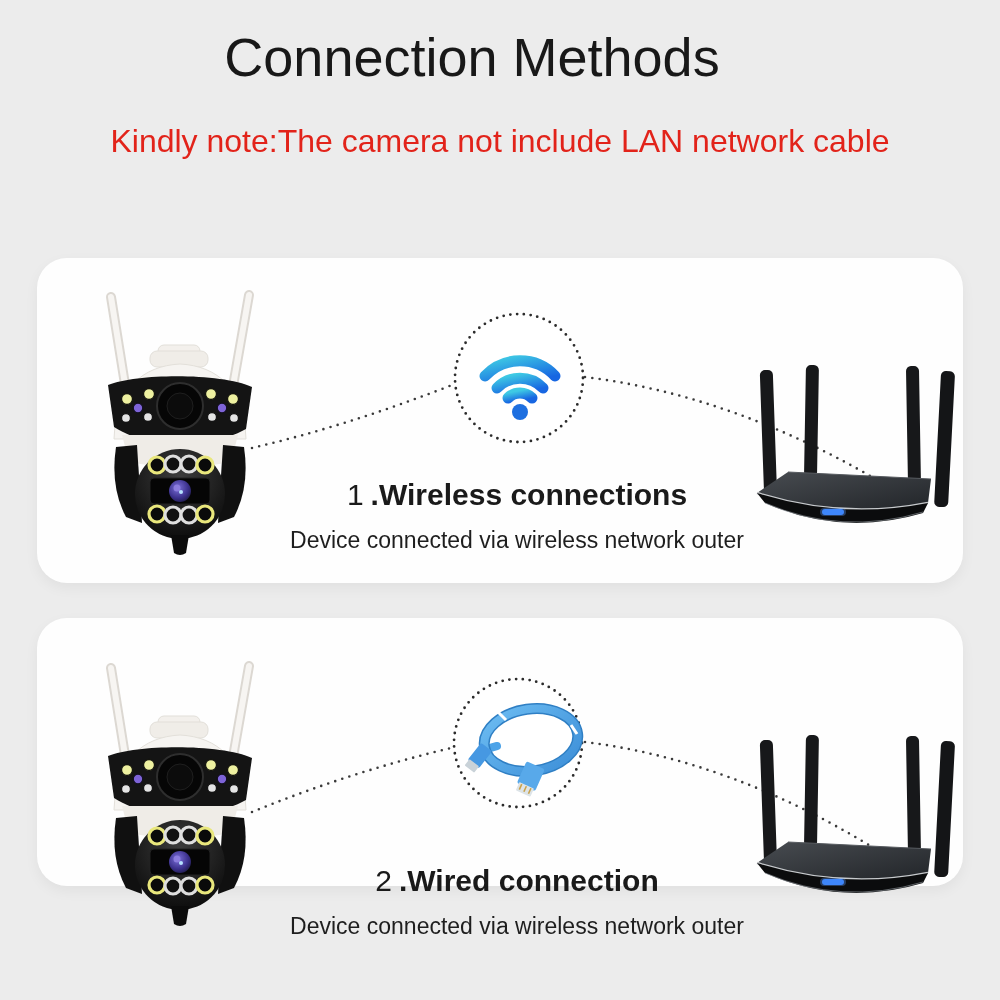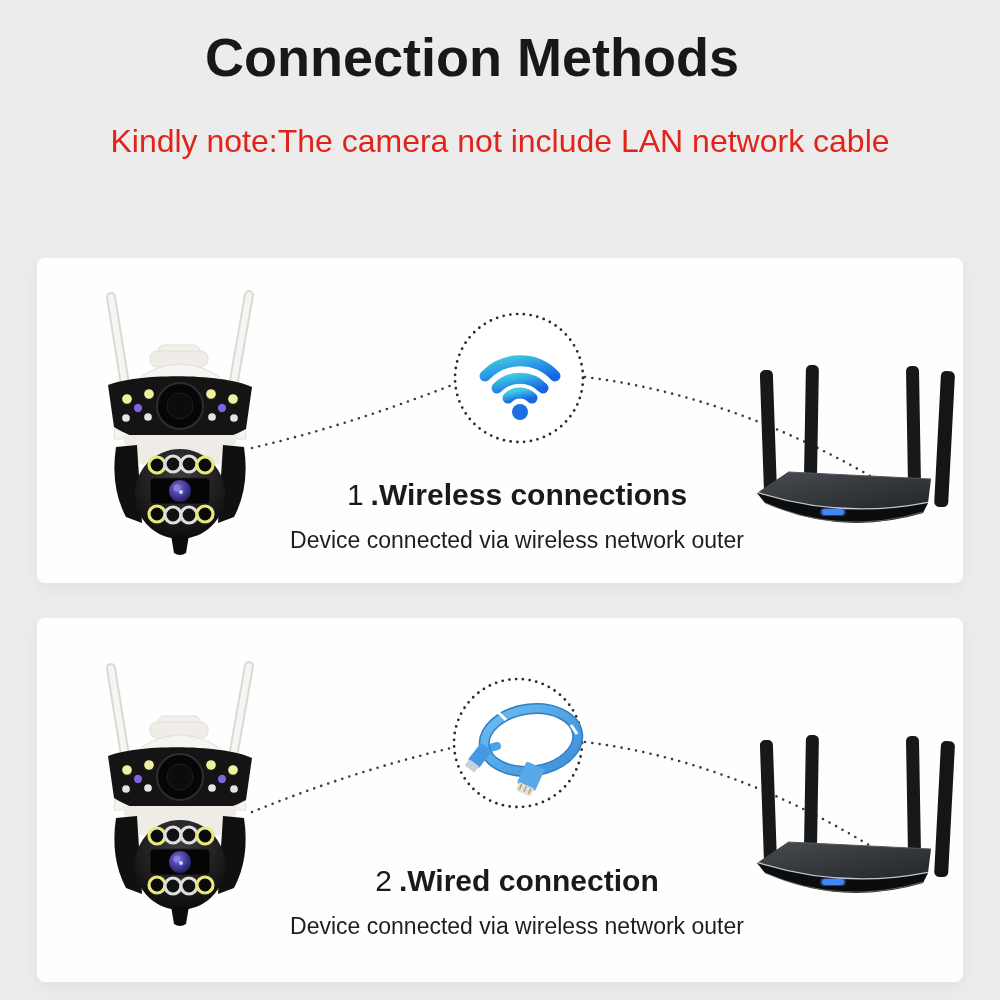--- a/index.html
+++ b/index.html
@@ -3,32 +3,32 @@
 <meta charset="utf-8">
 <style>
   html,body{margin:0;padding:0;}
   body{
     width:1000px;height:1000px;position:relative;overflow:hidden;
     background:#ececec;
     font-family:"Liberation Sans", sans-serif;
   }
   .page-title{
     position:absolute;top:26px;left:0;width:944px;text-align:center;
-    font-size:54px;color:#181818;font-weight:700;letter-spacing:0;
+    font-size:54px;color:#181818;font-weight:400;letter-spacing:0;
   }
   .notice{
     position:absolute;top:123px;left:0;width:1000px;text-align:center;
     font-size:32px;color:#e2231a;font-weight:400;
   }
   .panel{
     position:absolute;left:37px;width:926px;background:#fefefe;
-    border-radius:8px;box-shadow:0 5px 14px rgba(0,0,0,0.05);
+    border-radius:30px;box-shadow:0 5px 14px rgba(0,0,0,0.05);
   }
   .panel.p1{top:258px;height:325px;}
-  .panel.p2{top:618px;height:364px;}
+  .panel.p2{top:618px;height:268px;}
   .panel svg.scene{position:absolute;left:0;top:0;}
   .caption{
     position:absolute;left:60px;width:840px;text-align:center;
   }
   .p1 .caption{top:219px;}
   .p2 .caption{top:245px;}
   .cap-line{font-size:30px;color:#1a1a1a;line-height:36px;}
   .cap-num{font-weight:400;margin-right:7px;}
   .cap-bold{font-weight:700;}
   .cap-sub{font-size:23px;color:#1e1e1e;margin-top:14px;line-height:27px;}

